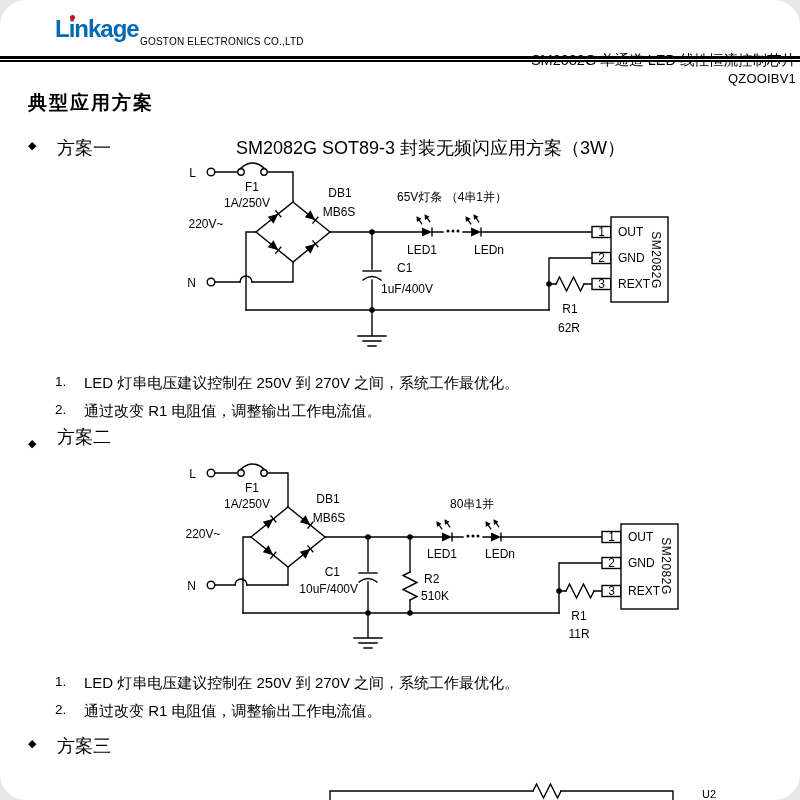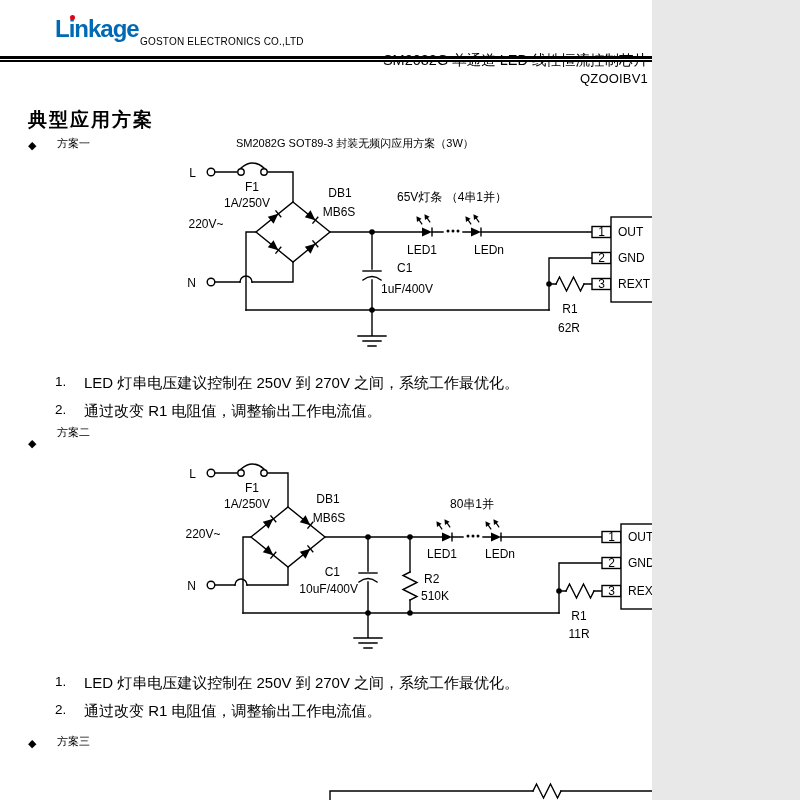--- a/index.html
+++ b/index.html
@@ -1,31 +1,31 @@
 <!DOCTYPE html>
 <html><head>
 <meta charset="utf-8">
 <style>
   html,body{margin:0;padding:0;background:#e8e8e8;}
-  #page{position:relative;width:652px;height:800px;background:#ffffff;overflow:hidden;
-        font-family:"Liberation Sans","DejaVu Sans",sans-serif;color:#000;}
+  #page{position:relative;width:800px;height:800px;background:#ffffff;overflow:hidden;
+        font-family:"Liberation Sans","DejaVu Sans",sans-serif;color:#000;border-radius:26px;}
   .abs{position:absolute;white-space:pre;}
   
   .logo{left:55px;top:15px;font-size:24px;font-weight:bold;letter-spacing:-1px;color:#0069b4;}
   .logo-dot{position:absolute;left:70px;top:15px;width:5px;height:5px;border-radius:50%;background:#e60012;}
   .co-cn{left:129px;top:13px;font-size:15px;font-weight:bold;letter-spacing:1px;}
   .co-en{left:140px;top:36px;font-size:10px;letter-spacing:.2px;}
   .doc-title{left:0;right:4px;top:35px;text-align:right;font-size:14.5px;}
   .doc-code{font-size:13px;letter-spacing:.2px;}
   .rule{position:absolute;left:0;right:0;top:56px;height:1px;background:#fff;
         border-top:3px solid #000;border-bottom:2px solid #000;}
   
-  .sec-title{left:28px;top:107px;font-size:19px;font-weight:bold;letter-spacing:2px;}
+  .sec-title{left:28px;top:90px;font-size:19px;font-weight:bold;letter-spacing:2px;}
   .bullet{font-size:11px;}
-  .row-t{font-size:11px;}
+  .row-t{font-size:18px;}
   .note-num{font-size:13.5px;}
   .note-txt{font-size:15px;}
   
   .circ{position:absolute;}
   .circ .w{stroke:#000;stroke-width:1.4;fill:none;stroke-linecap:square;}
   .circ .sym{stroke:#000;stroke-width:1.4;fill:#fff;}
   .circ .box{stroke:#000;stroke-width:1.4;fill:#fff;}
   .circ .dot{fill:#000;stroke:none;}
   .circ .diode polygon{fill:#000;stroke:none;}
   .circ .diode line{stroke:#000;stroke-width:1.4;}

